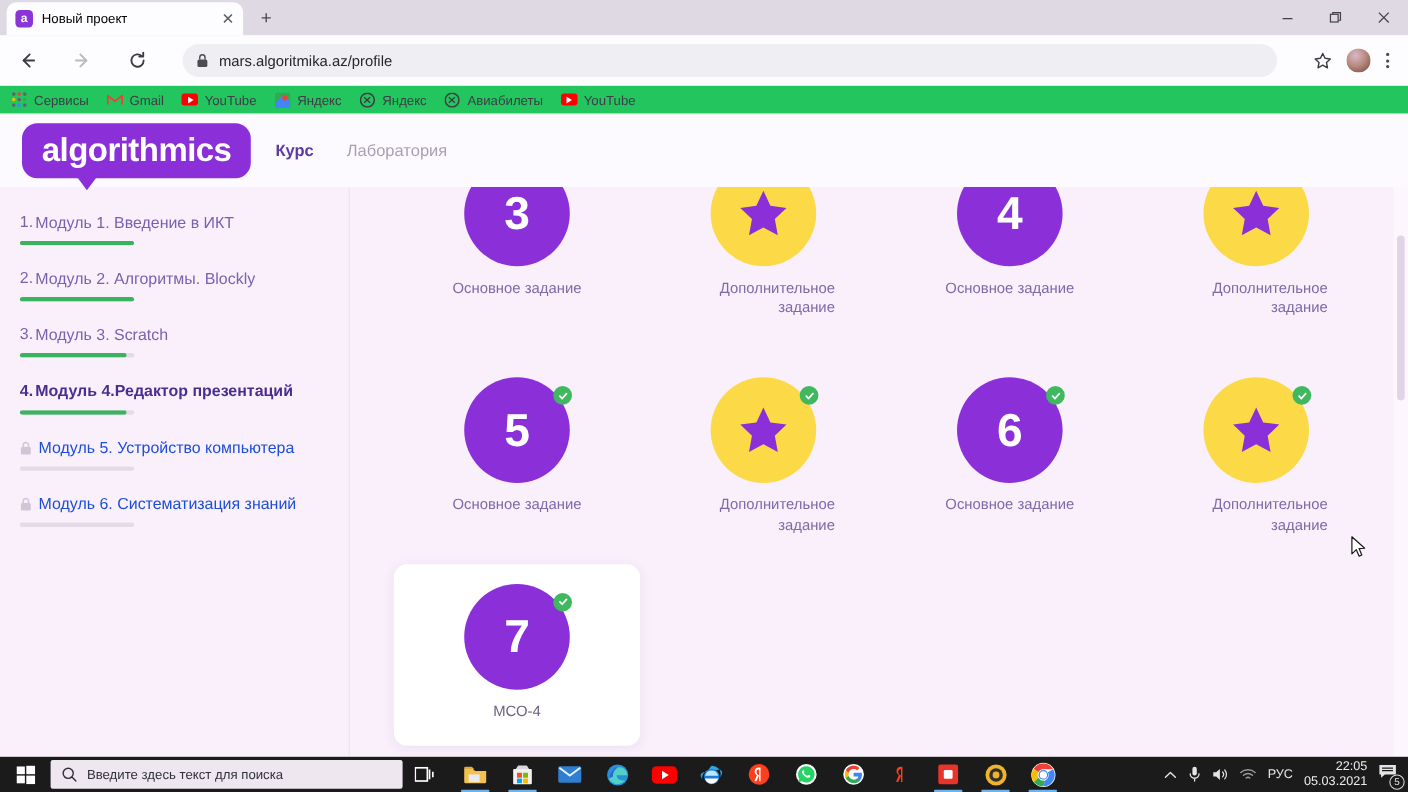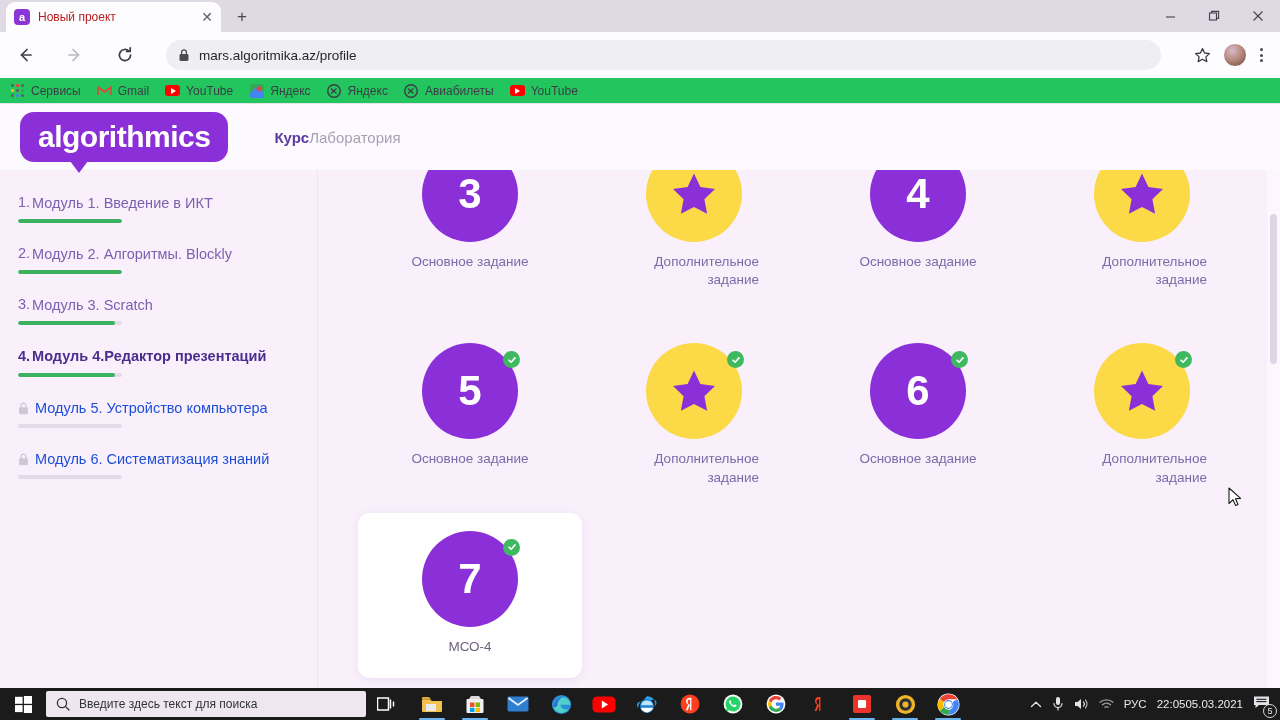--- a/index.html
+++ b/index.html
@@ -16,21 +16,21 @@
   .tabstrip{ position:relative; height:32px; background:#dfd9e4; display:flex; align-items:flex-end; }
   .tab{
     position:relative; margin-left:6px; width:215px; height:30px; background:#fdfdff;
     border-radius:9px 9px 0 0; display:flex; align-items:center; padding:0 8px; gap:8px;
   }
   .tab-favicon{
     width:16px; height:16px; border-radius:4px; background:#8c35d6;
     color:#fff; font-size:11px; font-weight:bold; display:flex; align-items:center;
     justify-content:center; line-height:1; flex:none;
   }
-  .tab-title{ font-size:12px; color:#b91c1c; white-space:nowrap; overflow:hidden; flex:1; }
+  .tab-title{ font-size:12px; color:#000000; white-space:nowrap; overflow:hidden; flex:1; }
   .tab-close{ font-size:14px; color:#5c5c63; line-height:1; cursor:pointer; }
   .new-tab{
     margin-left:10px; margin-bottom:5px; width:22px; height:22px; font-size:17px; color:#49494f;
     display:flex; align-items:center; justify-content:center; line-height:1; cursor:pointer;
   }
   .win-controls{ position:absolute; right:0; top:0; display:flex; height:32px; }
   .win-btn{ width:44px; height:32px; display:flex; align-items:center; justify-content:center;
             color:#41414a; font-size:13px; cursor:pointer; }
   .win-btn svg{ display:block; }
 
@@ -77,21 +77,21 @@
   }
   .logo{
     background:#8b30d9; border-radius:14px; padding:10px 18px; position:relative;
     margin-left:0px;
   }
   .logo span{ color:#fff; font-size:30px; font-weight:bold; letter-spacing:-0.5px; line-height:1; }
   .logo::after{
     content:""; position:absolute; left:50px; bottom:-11px; width:0; height:0;
     border-left:9px solid transparent; border-right:9px solid transparent; border-top:12px solid #8b30d9;
   }
-  .nav{ display:flex; align-items:center; margin-left:46px; }
+  .nav{ display:flex; align-items:center; gap:30px; margin-left:22px; }
   .nav-link{ font-size:15px; color:#a99fb5; cursor:pointer; }
   .nav-link.active{ color:#5d3b9e; font-weight:bold; }
   .header-right{ margin-left:auto; display:flex; align-items:center; gap:16px; }
   .user-name{ font-size:15px; color:#4b3a7a; font-weight:bold; }
   .logout-btn{
     width:34px; height:34px; background:#8b30d9; border-radius:9px;
     display:flex; align-items:center; justify-content:center; cursor:pointer;
   }
 
   .page-body{ display:flex; height:518px; }
@@ -156,21 +156,21 @@
   .tb-search span{ font-size:12px; color:#31313a; white-space:nowrap; }
   .taskview{ width:40px; height:32px; display:flex; align-items:center; justify-content:center; cursor:pointer; }
   .tb-apps{ display:flex; align-items:center; gap:3px; margin-left:6px; }
   .tb-app{ width:40px; height:32px; display:flex; align-items:center; justify-content:center;
            position:relative; cursor:pointer; }
   .tb-app.active::after{ content:""; position:absolute; bottom:0; left:7px; width:26px; height:2.5px;
                          background:#6cb4f0; border-radius:1px; }
   .tray{ margin-left:auto; display:flex; align-items:center; gap:10px; padding-right:8px; }
   .tray-ico{ display:flex; align-items:center; justify-content:center; cursor:pointer; }
   .tray-lang{ font-size:11.5px; color:#e8e8ec; cursor:pointer; }
-  .clock{ display:flex; align-items:flex-end; line-height:1.25; cursor:pointer; }
+  .clock{ display:flex; flex-direction:column; align-items:flex-end; line-height:1.25; cursor:pointer; }
   .clock span{ font-size:11.5px; color:#ececf0; }
   .notif{ position:relative; cursor:pointer; padding-right:2px; }
   .notif-badge{
     position:absolute; right:-5px; bottom:-4px; width:14px; height:14px; border-radius:50%;
     border:1px solid #d8d8dd; color:#e9e9ee; font-size:9px; display:flex; align-items:center;
     justify-content:center; background:#1b1b1b;
   }
 </style>
 </head>
 <body>

